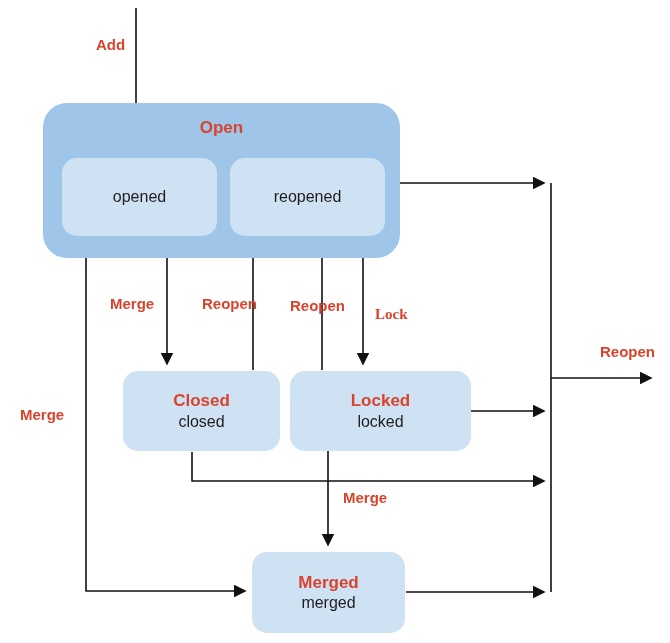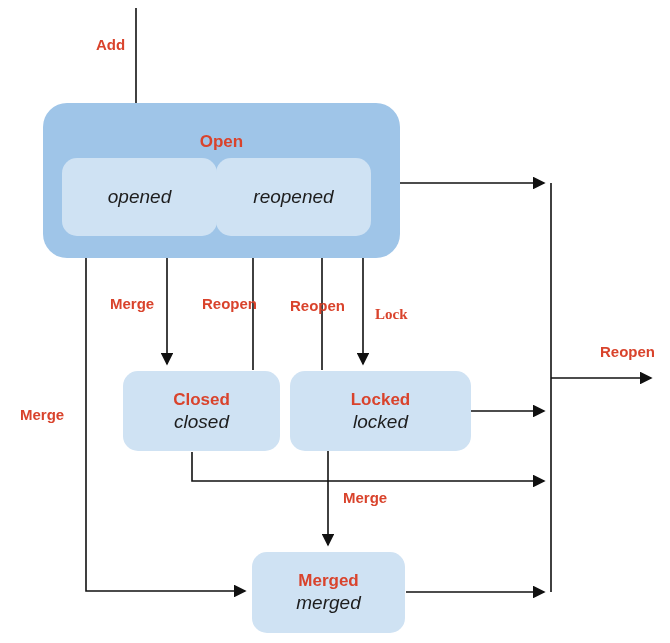--- a/index.html
+++ b/index.html
@@ -28,38 +28,37 @@
     width:670px;height:643px;
   }
   
   .group{
     position:absolute;
     background:var(--group-fill);
     border-radius:24px;
   }
   .group .group-title{
     text-align:center;
-    margin-top:29px;
+    margin-top:15px;
     font-weight:bold;
     font-size:17px;
     color:var(--label-red);
   }
   .state{
     position:absolute;
     background:var(--state-fill);
     border-radius:15px;
     display:flex;
     flex-direction:column;
     align-items:center;
     justify-content:center;
     text-align:center;
   }
   .state .state-name{
-    font-style:italic;
-    font-size:19px;
+    font-size:16px;
     color:var(--state-text);
     line-height:1.25;
   }
   .state .state-title{
     font-weight:bold;
     font-size:17px;
     color:var(--label-red);
     line-height:1.25;
   }
   
@@ -108,21 +107,21 @@
   </svg>
 
   <div class="group" style="left:43px;top:103px;width:357px;height:155px;">
     <div class="group-title">Open</div>
   </div>
 
   <div class="state" style="left:62px;top:158px;width:155px;height:78px;">
     <span class="state-name">opened</span>
   </div>
 
-  <div class="state" style="left:216px;top:158px;width:155px;height:78px;">
+  <div class="state" style="left:230px;top:158px;width:155px;height:78px;">
     <span class="state-name">reopened</span>
   </div>
 
   <div class="state" style="left:123px;top:371px;width:157px;height:80px;">
     <span class="state-title">Closed</span>
     <span class="state-name">closed</span>
   </div>
 
   <div class="state" style="left:290px;top:371px;width:181px;height:80px;">
     <span class="state-title">Locked</span>

